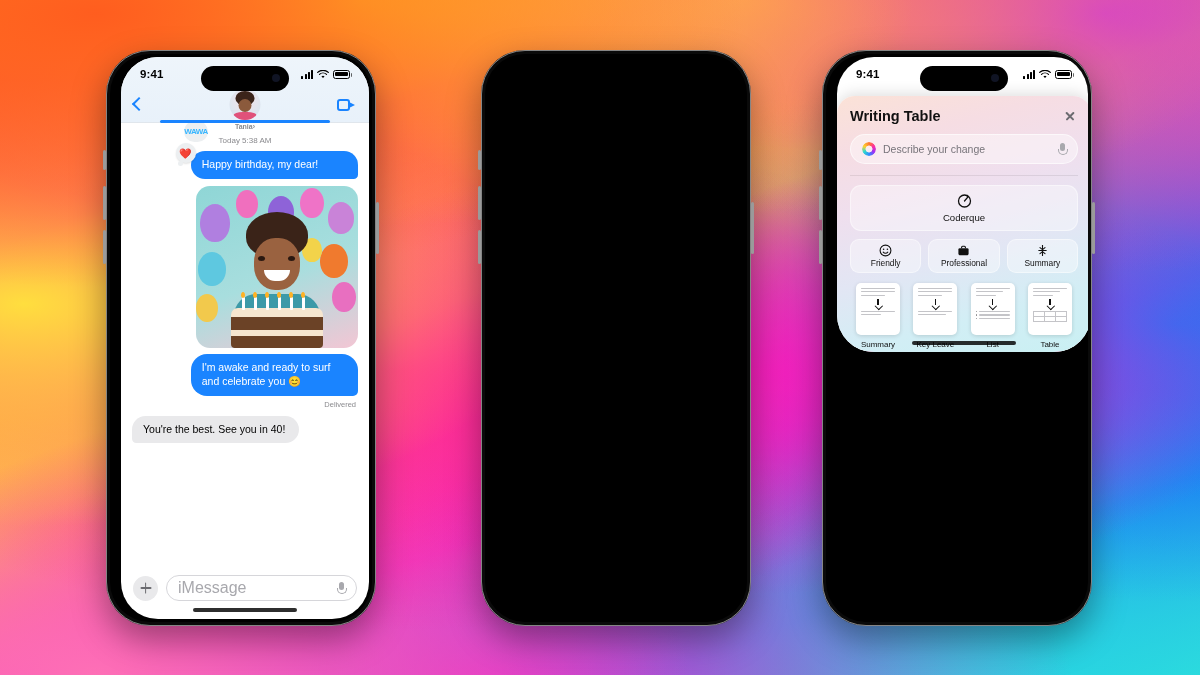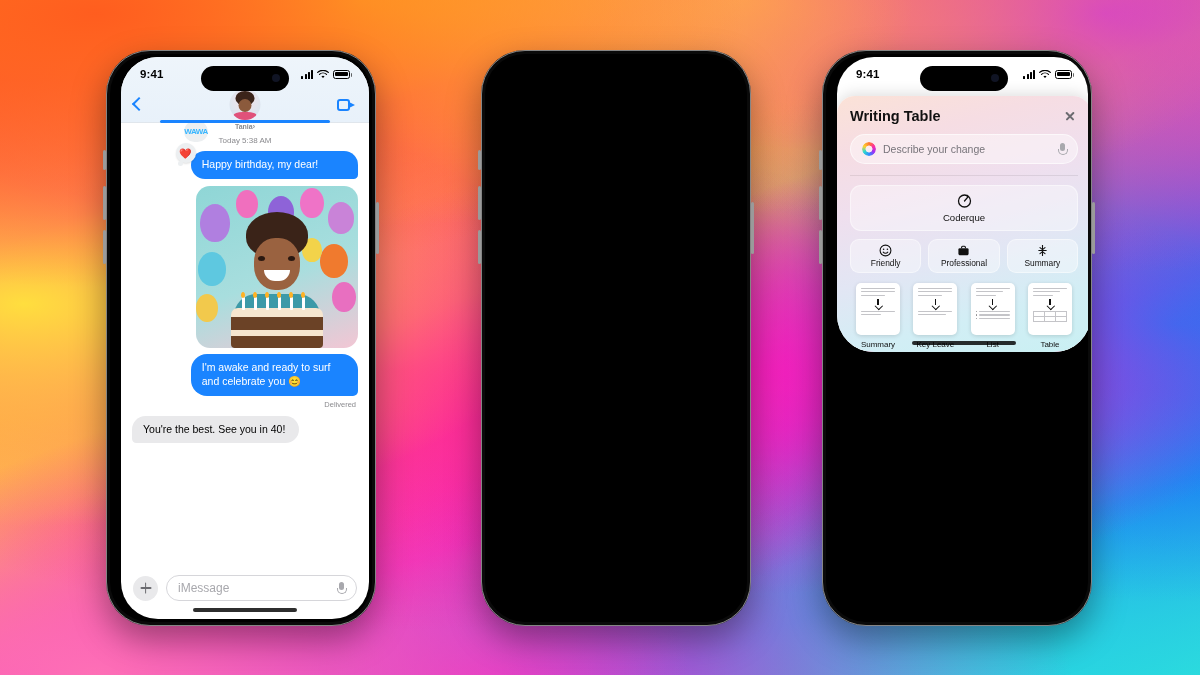--- a/index.html
+++ b/index.html
@@ -121,21 +121,21 @@
     border-radius:50% 50% 50% 50%/60% 60% 40% 40%;background:#ffb224;}
   .delivered{text-align:right;font-size:7.5px;color:#8a8a8e;margin:-3px 2px 7px 0;font-weight:500;}
   .msg-input{flex:0 0 auto;height:52px;display:flex;align-items:center;gap:8px;
     padding:0 12px 10px;}
   .plus-btn{width:25px;height:25px;border-radius:50%;background:#e9e9eb;position:relative;flex:0 0 auto;}
   .plus-btn::before,.plus-btn::after{content:"";position:absolute;left:50%;top:50%;
     background:#6b6b70;border-radius:1px;transform:translate(-50%,-50%);}
   .plus-btn::before{width:11px;height:1.8px;}
   .plus-btn::after{width:1.8px;height:11px;}
   .imsg-field{flex:1;height:26px;border:1.2px solid #d6d6da;border-radius:14px;
-    display:flex;align-items:center;padding:0 11px;font-size:12px;color:#a8a8ad;
+    display:flex;align-items:center;padding:0 11px;font-size:16px;color:#a8a8ad;
     justify-content:space-between;}
   .mic{width:8px;height:12px;position:relative;}
   .mic::before{content:"";position:absolute;left:1.6px;top:0;width:5px;height:8px;
     border-radius:3px;background:#a8a8ad;}
   .mic::after{content:"";position:absolute;left:0;top:6px;width:8px;height:5px;
     border:1.3px solid #a8a8ad;border-top:0;border-radius:0 0 5px 5px;}
 
   
   .home-screen{position:relative;overflow:hidden;
     background:linear-gradient(#3d93e6 0%,#56a6ee 22%,#7fbcec 38%,#cfa45e 52%,#e0a53c 66%,#d89a33 100%);}

